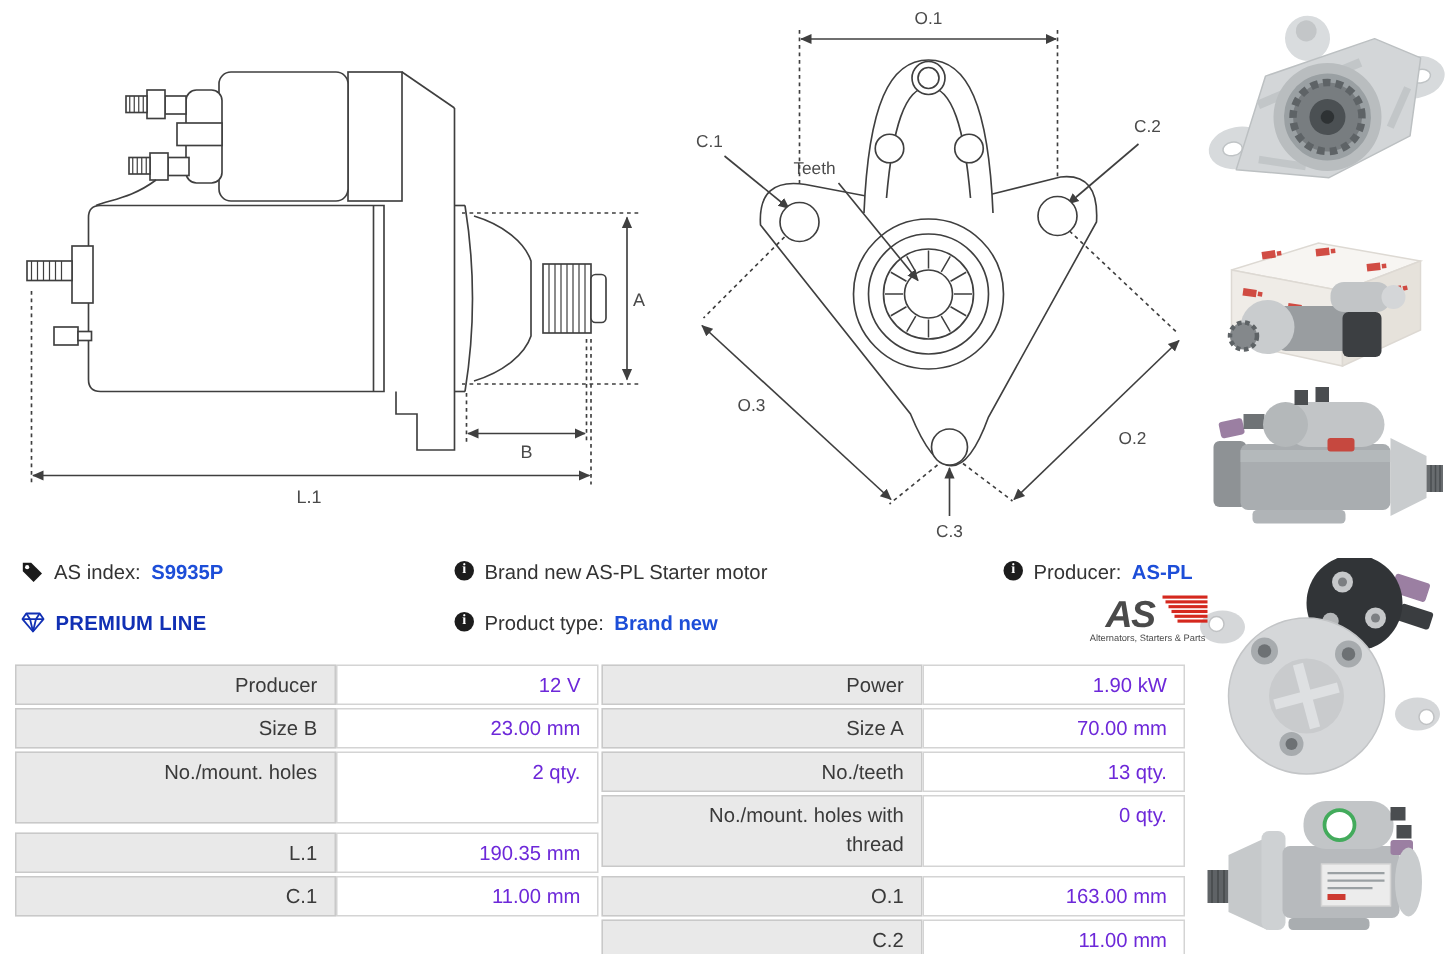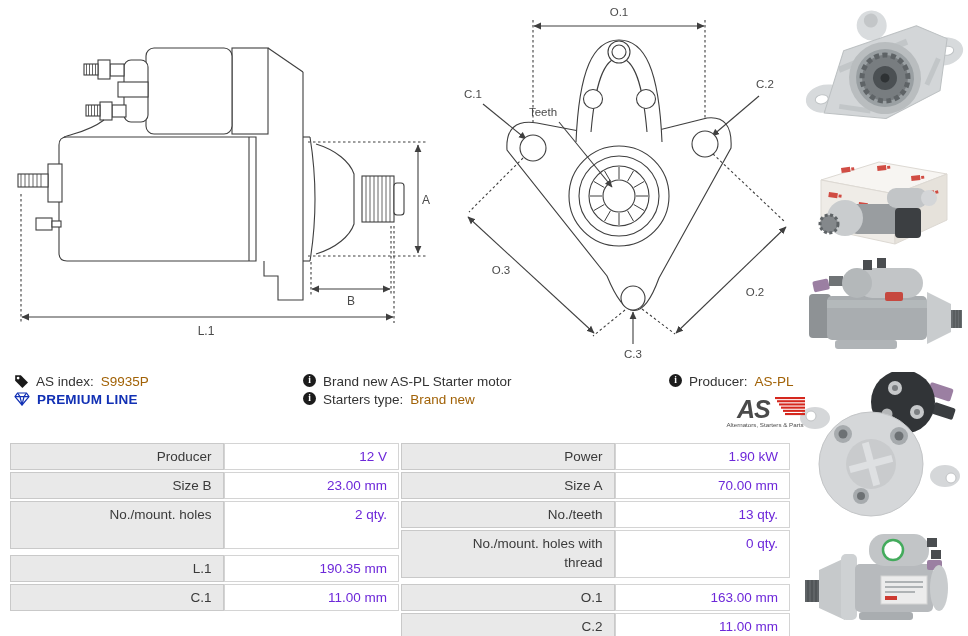--- a/index.html
+++ b/index.html
@@ -17,22 +17,22 @@
   
   .photos { position:absolute; left:799px; top:2px; width:166px; display:flex; flex-direction:column; gap:2px; }
   .photo { width:166px; cursor:pointer; }
 
   
   .info-col { position:absolute; }
   #info-left  { left:14px;  top:374px; }
   #info-mid   { left:303px; top:374px; }
   #info-right { left:669px; top:374px; }
   .info-line { display:flex; align-items:flex-start; gap:7px; font-size:13.5px; height:17px; white-space:nowrap; }
-  .info-line + .info-line { margin-top:1px; }
-  .bold { font-weight:400; color:#a16207; }
+  .info-line + .info-line { margin-top:17px; }
+  .bold { font-weight:700; color:#1d4ed8; }
   .premium { color:#1130b4; font-weight:700; letter-spacing:.2px; font-size:13.5px; }
   .info-dot {
     flex:0 0 auto; width:13px; height:13px; border-radius:50%; background:#1c1c1c; color:#fff;
     font:700 9.5px/1 "Liberation Serif", serif; display:inline-flex; align-items:center; justify-content:center;
   }
   .as-logo { position:absolute; left:721px; top:394px; }
 
   
   table.spec { border-collapse:separate; border-spacing:0 2px; table-layout:fixed; position:absolute; top:441px; }
   #spec-left  { left:10px;  width:389px; }
@@ -318,21 +318,21 @@
     </div>
   </div>
 
   <div class="info-col" id="info-mid">
     <div class="info-line">
       <span class="info-dot">i</span>
       <span>Brand new AS-PL Starter motor</span>
     </div>
     <div class="info-line">
       <span class="info-dot">i</span>
-      <span>Starters type:</span>
+      <span>Product type:</span>
       <span class="bold">Brand new</span>
     </div>
   </div>
 
   <div class="info-col" id="info-right">
     <div class="info-line">
       <span class="info-dot">i</span>
       <span>Producer:</span>
       <span class="bold">AS-PL</span>
     </div>

